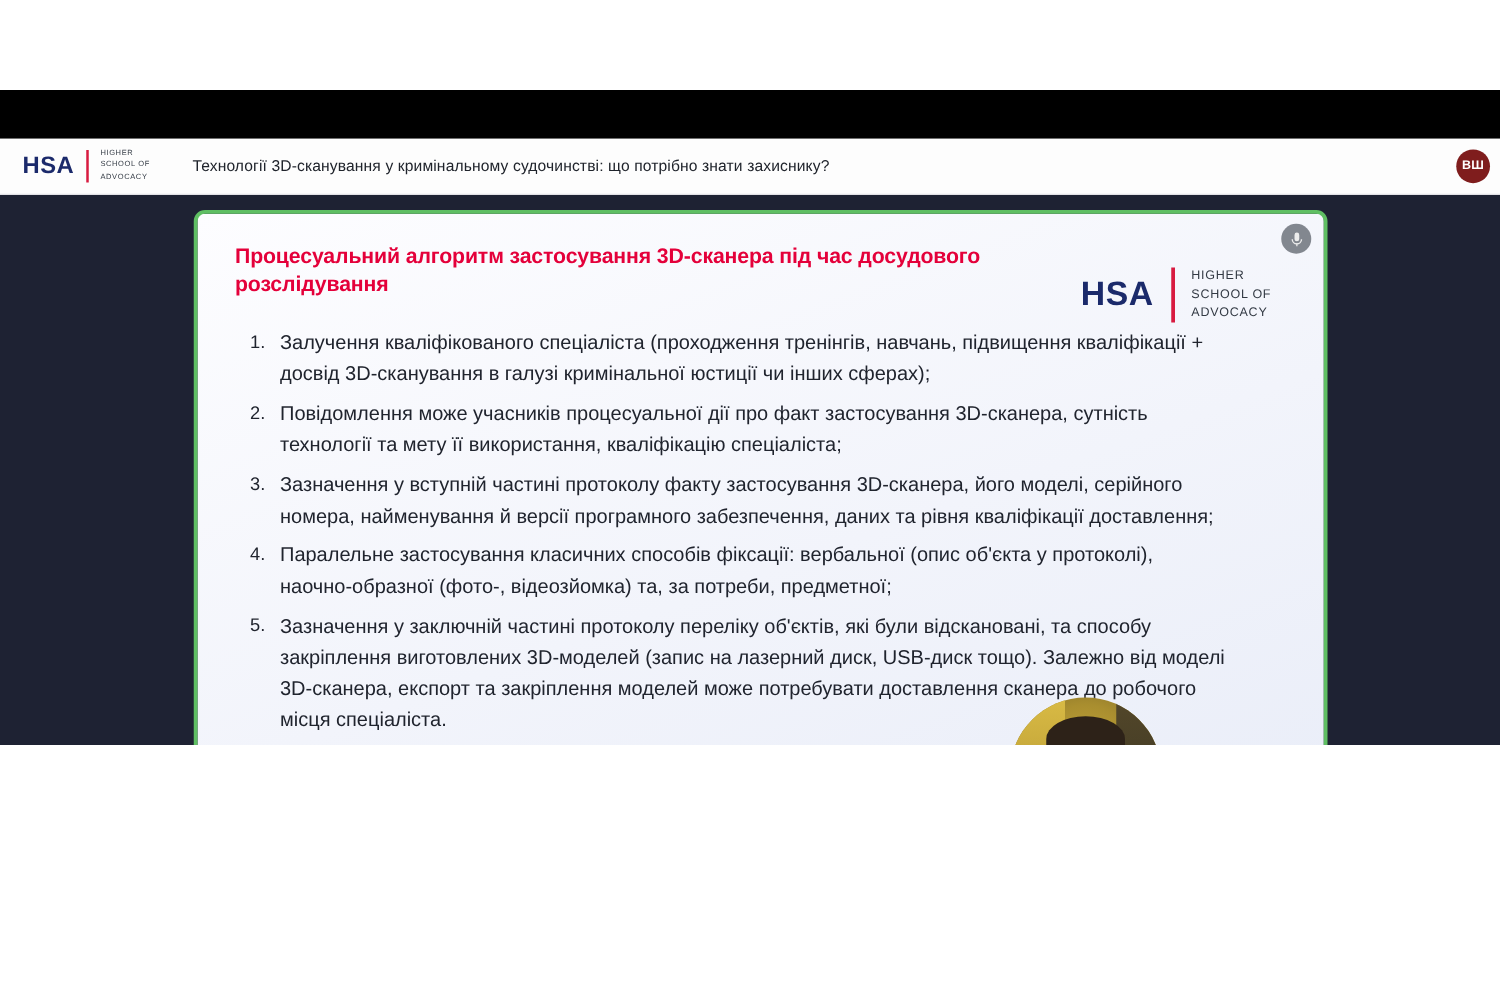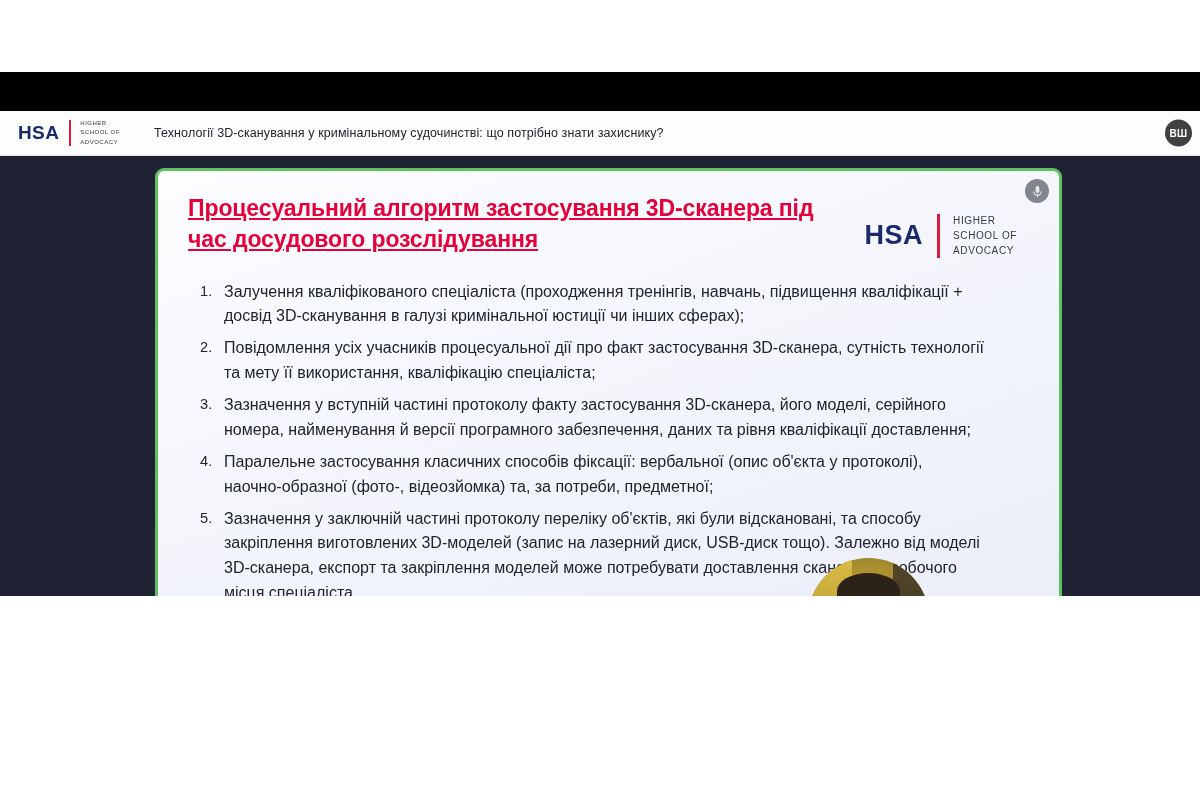--- a/index.html
+++ b/index.html
@@ -58,21 +58,21 @@
     margin-left: 34px;
     font-size: 12.5px;
     color: #20242c;
     white-space: nowrap;
     letter-spacing: .1px;
   }
   .header-badge {
     position: absolute; right: 8px; top: 50%;
     transform: translateY(-50%);
     width: 27px; height: 27px; border-radius: 50%;
-    background: #404040;
+    background: #7f1d1d;
     color: #ffffff;
     display: flex; align-items: center; justify-content: center;
     font-size: 10px; font-weight: bold; letter-spacing: .3px;
   }
 
   
   .stage {
     position: absolute; left: 0; top: 156px; width: 1200px; height: 540px;
     background: #1e2233;
     overflow: hidden;
@@ -89,27 +89,26 @@
     box-sizing: border-box;
     overflow: hidden;
   }
   .slide-inner {
     position: absolute; inset: 0;
     padding: 22px 28px 0 30px;
     box-sizing: border-box;
   }
   .slide-title {
     color: #e4003a;
-    font-size: 23px;
+    font-size: 17px;
     font-weight: bold;
     line-height: 1.36;
     letter-spacing: -.1px;
     max-width: 640px;
     margin: 0;
-    text-decoration: underline;
   }
   .slide-hsa {
     position: absolute; right: 42px; top: 42px;
     display: flex; align-items: center;
   }
   .slide-hsa .hsa-mark { font-size: 27px; letter-spacing: .5px; }
   .slide-hsa .hsa-divider { width: 3px; height: 44px; margin: 0 13px 0 14px; }
   .slide-hsa .hsa-sub { font-size: 10px; line-height: 1.5; letter-spacing: .6px; }
 
   .slide-list {
@@ -278,21 +277,21 @@
           <span class="hsa-divider"></span>
           <span class="hsa-sub">
             <span>HIGHER</span><br>
             <span>SCHOOL OF</span><br>
             <span>ADVOCACY</span>
           </span>
         </div>
 
         <ol class="slide-list">
           <li>Залучення кваліфікованого спеціаліста (проходження тренінгів, навчань, підвищення кваліфікації + досвід 3D-сканування в галузі кримінальної юстиції чи інших сферах);</li>
-          <li>Повідомлення усіх учасників процесуальної дії про факт застосування 3D-сканера, сутність технології та мету її використання, кваліфікацію спеціаліста;</li>
+          <li>Повідомлення може учасників процесуальної дії про факт застосування 3D-сканера, сутність технології та мету її використання, кваліфікацію спеціаліста;</li>
           <li>Зазначення у вступній частині протоколу факту застосування 3D-сканера, його моделі, серійного номера, найменування й версії програмного забезпечення, даних та рівня кваліфікації доставлення;</li>
           <li>Паралельне застосування класичних способів фіксації: вербальної (опис об'єкта у протоколі), наочно-образної (фото-, відеозйомка) та, за потреби, предметної;</li>
           <li>Зазначення у заключній частині протоколу переліку об'єктів, які були відскановані, та способу закріплення виготовлених 3D-моделей (запис на лазерний диск, USB-диск тощо). Залежно від моделі 3D-сканера, експорт та закріплення моделей може потребувати доставлення сканера до робочого місця спеціаліста.</li>
         </ol>
 
       </div>
 
       <div class="mic-badge">
         <svg width="11" height="13" viewBox="0 0 11 13" aria-hidden="true">
           <rect x="3.6" y="1" width="3.8" height="7" rx="1.9" fill="#ececec"></rect>

